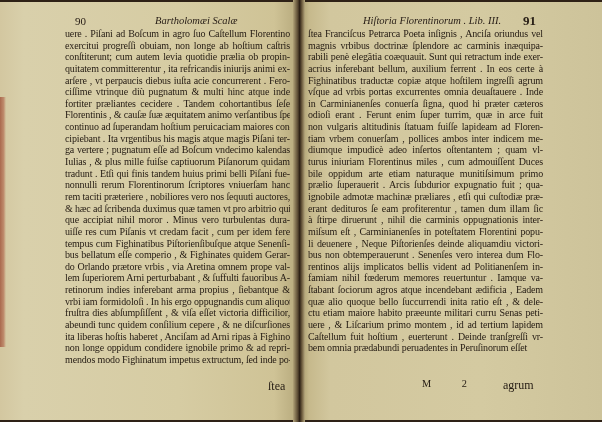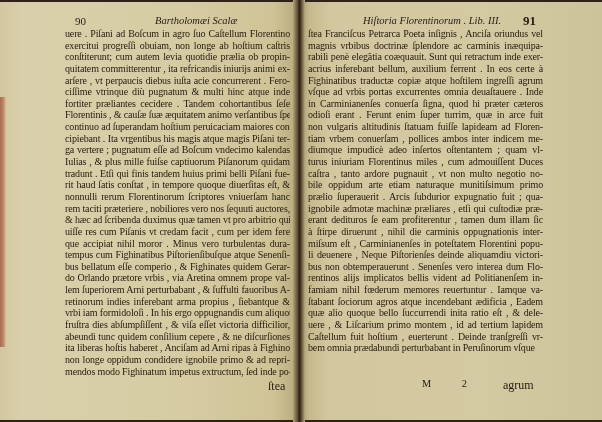--- a/index.html
+++ b/index.html
@@ -80,26 +80,25 @@
       <div class="line">quitatem committerentur , ita refricandis iniurijs animi ex-</div>
       <div class="line">arſere , vt perpaucis diebus iuſta acie concurrerent . Fero-</div>
       <div class="line">ciſſime vtrinque diù pugnatum &amp; multi hinc atque inde</div>
       <div class="line">fortiter præliantes cecidere . Tandem cohortantibus ſeſe</div>
       <div class="line">Florentinis , &amp; cauſæ ſuæ æquitatem animo verſantibus ſpes</div>
       <div class="line">continuo ad ſuperandam hoſtium peruicaciam maiores con-</div>
       <div class="line">cipiebant . Ita vrgentibus his magis atque magis Piſani ter-</div>
       <div class="line">ga vertere ; pugnatum eſſe ad Boſcum vndecimo kalendas</div>
       <div class="line">Iulias , &amp; plus mille fuiſse captiuorum Piſanorum quidam</div>
       <div class="line">tradunt . Etſi qui finis tandem huius primi belli Piſani fue-</div>
-      <div class="line">rit haud ſatis conſtat , in tempore quoque diuerſitas eſt, &amp;</div>
       <div class="line">nonnulli rerum Florentinorum ſcriptores vniuerſam hanc</div>
       <div class="line">rem taciti præteriere , nobiliores vero nos ſequuti auctores,</div>
       <div class="line">&amp; hæc ad ſcribenda duximus quæ tamen vt pro arbitrio quiſ-</div>
+      <div class="line">que accipiat nihil moror . Minus vero turbulentas dura-</div>
       <div class="line">uiſſe res cum Piſanis vt credam facit , cum per idem fere</div>
-      <div class="line">que accipiat nihil moror . Minus vero turbulentas dura-</div>
       <div class="line">tempus cum Fighinatibus Piſtorienſibuſque atque Senenſi-</div>
       <div class="line">bus bellatum eſſe comperio , &amp; Fighinates quidem Gerar-</div>
       <div class="line">do Orlando prætore vrbis , via Aretina omnem prope val-</div>
       <div class="line">lem ſuperiorem Arni perturbabant , &amp; ſuffulti fauoribus A-</div>
       <div class="line">retinorum indies inferebant arma propius , ſiebantque &amp;</div>
       <div class="line">vrbi iam formidoloſi . In his ergo oppugnandis cum aliquot</div>
       <div class="line">fruſtra dies abſumpſiſſent , &amp; viſa eſſet victoria difficilior,</div>
       <div class="line">abeundi tunc quidem conſilium cepere , &amp; ne diſcurſiones</div>
       <div class="line">ita liberas hoſtis haberet , Anciſam ad Arni ripas à Fighino</div>
       <div class="line">non longe oppidum condidere ignobile primo &amp; ad repri-</div>
@@ -119,35 +118,35 @@
       <div class="line">rabili penè elegãtia coæquauit. Sunt qui retractum inde exer-</div>
       <div class="line">acrius inferebant bellum, auxilium ferrent . In eos certe à</div>
       <div class="line">Fighinatibus traductæ copiæ atque hoſtilem ingreſſi agrum</div>
       <div class="line">vſque ad vrbis portas excurrentes omnia deuaſtauere . Inde</div>
       <div class="line">in Carminianenſes conuerſa ſigna, quod hi præter cæteros</div>
       <div class="line">odioſi erant . Ferunt enim ſuper turrim, quæ in arce fuit</div>
       <div class="line">non vulgaris altitudinis ſtatuam fuiſſe lapideam ad Floren-</div>
       <div class="line">tiam vrbem conuerſam , pollices ambos inter indicem me-</div>
       <div class="line">diumque impudicè adeo inſertos oſtentantem ; quam vl-</div>
       <div class="line">turus iniuriam Florentinus miles , cum admouiſſent Duces</div>
-      <div class="line">caſtra , tanto ardore pugnauit , vt non multo negotio no-</div>
       <div class="line">bile oppidum arte etiam naturaque munitiſsimum primo</div>
       <div class="line">prælio ſuperauerit . Arcis ſubdurior expugnatio fuit ; qua-</div>
       <div class="line">ignobile admotæ machinæ præliares , etſi qui cuſtodiæ præ-</div>
       <div class="line">erant dedituros ſe eam profiterentur , tamen dum illam ſic</div>
       <div class="line">à ſtirpe diruerunt , nihil die carminis oppugnationis inter-</div>
       <div class="line">miſsum eſt , Carminianenſes in poteſtatem Florentini popu-</div>
       <div class="line">li deuenere , Neque Piſtorienſes deinde aliquamdiu victori-</div>
       <div class="line">bus non obtemperauerunt . Senenſes vero interea dum Flo-</div>
       <div class="line">rentinos alijs implicatos bellis vident ad Politianenſem in-</div>
       <div class="line">famiam nihil fœderum memores reuertuntur . Iamque va-</div>
       <div class="line">ſtabant ſociorum agros atque incendebant ædificia , Eadem</div>
       <div class="line">quæ alio quoque bello ſuccurrendi inita ratio eſt , &amp; dele-</div>
+      <div class="line">ctu etiam maiore habito præeunte militari curru Senas peti-</div>
       <div class="line">uere , &amp; Liſcarium primo montem , id ad tertium lapidem</div>
       <div class="line">Caſtellum fuit hoſtium , euerterunt . Deinde tranſgreſſi vr-</div>
-      <div class="line last">bem omnia prædabundi perturbabant in Peruſinorum vſque</div>
+      <div class="line last">bem omnia prædabundi peruadentes in Peruſinorum eſſet</div>
     </div>
     <div class="sig">M 2</div>
     <div class="catch">agrum</div>
   </div>
 
   <div class="gutter"></div>
 </div>
 
 </body></html>

